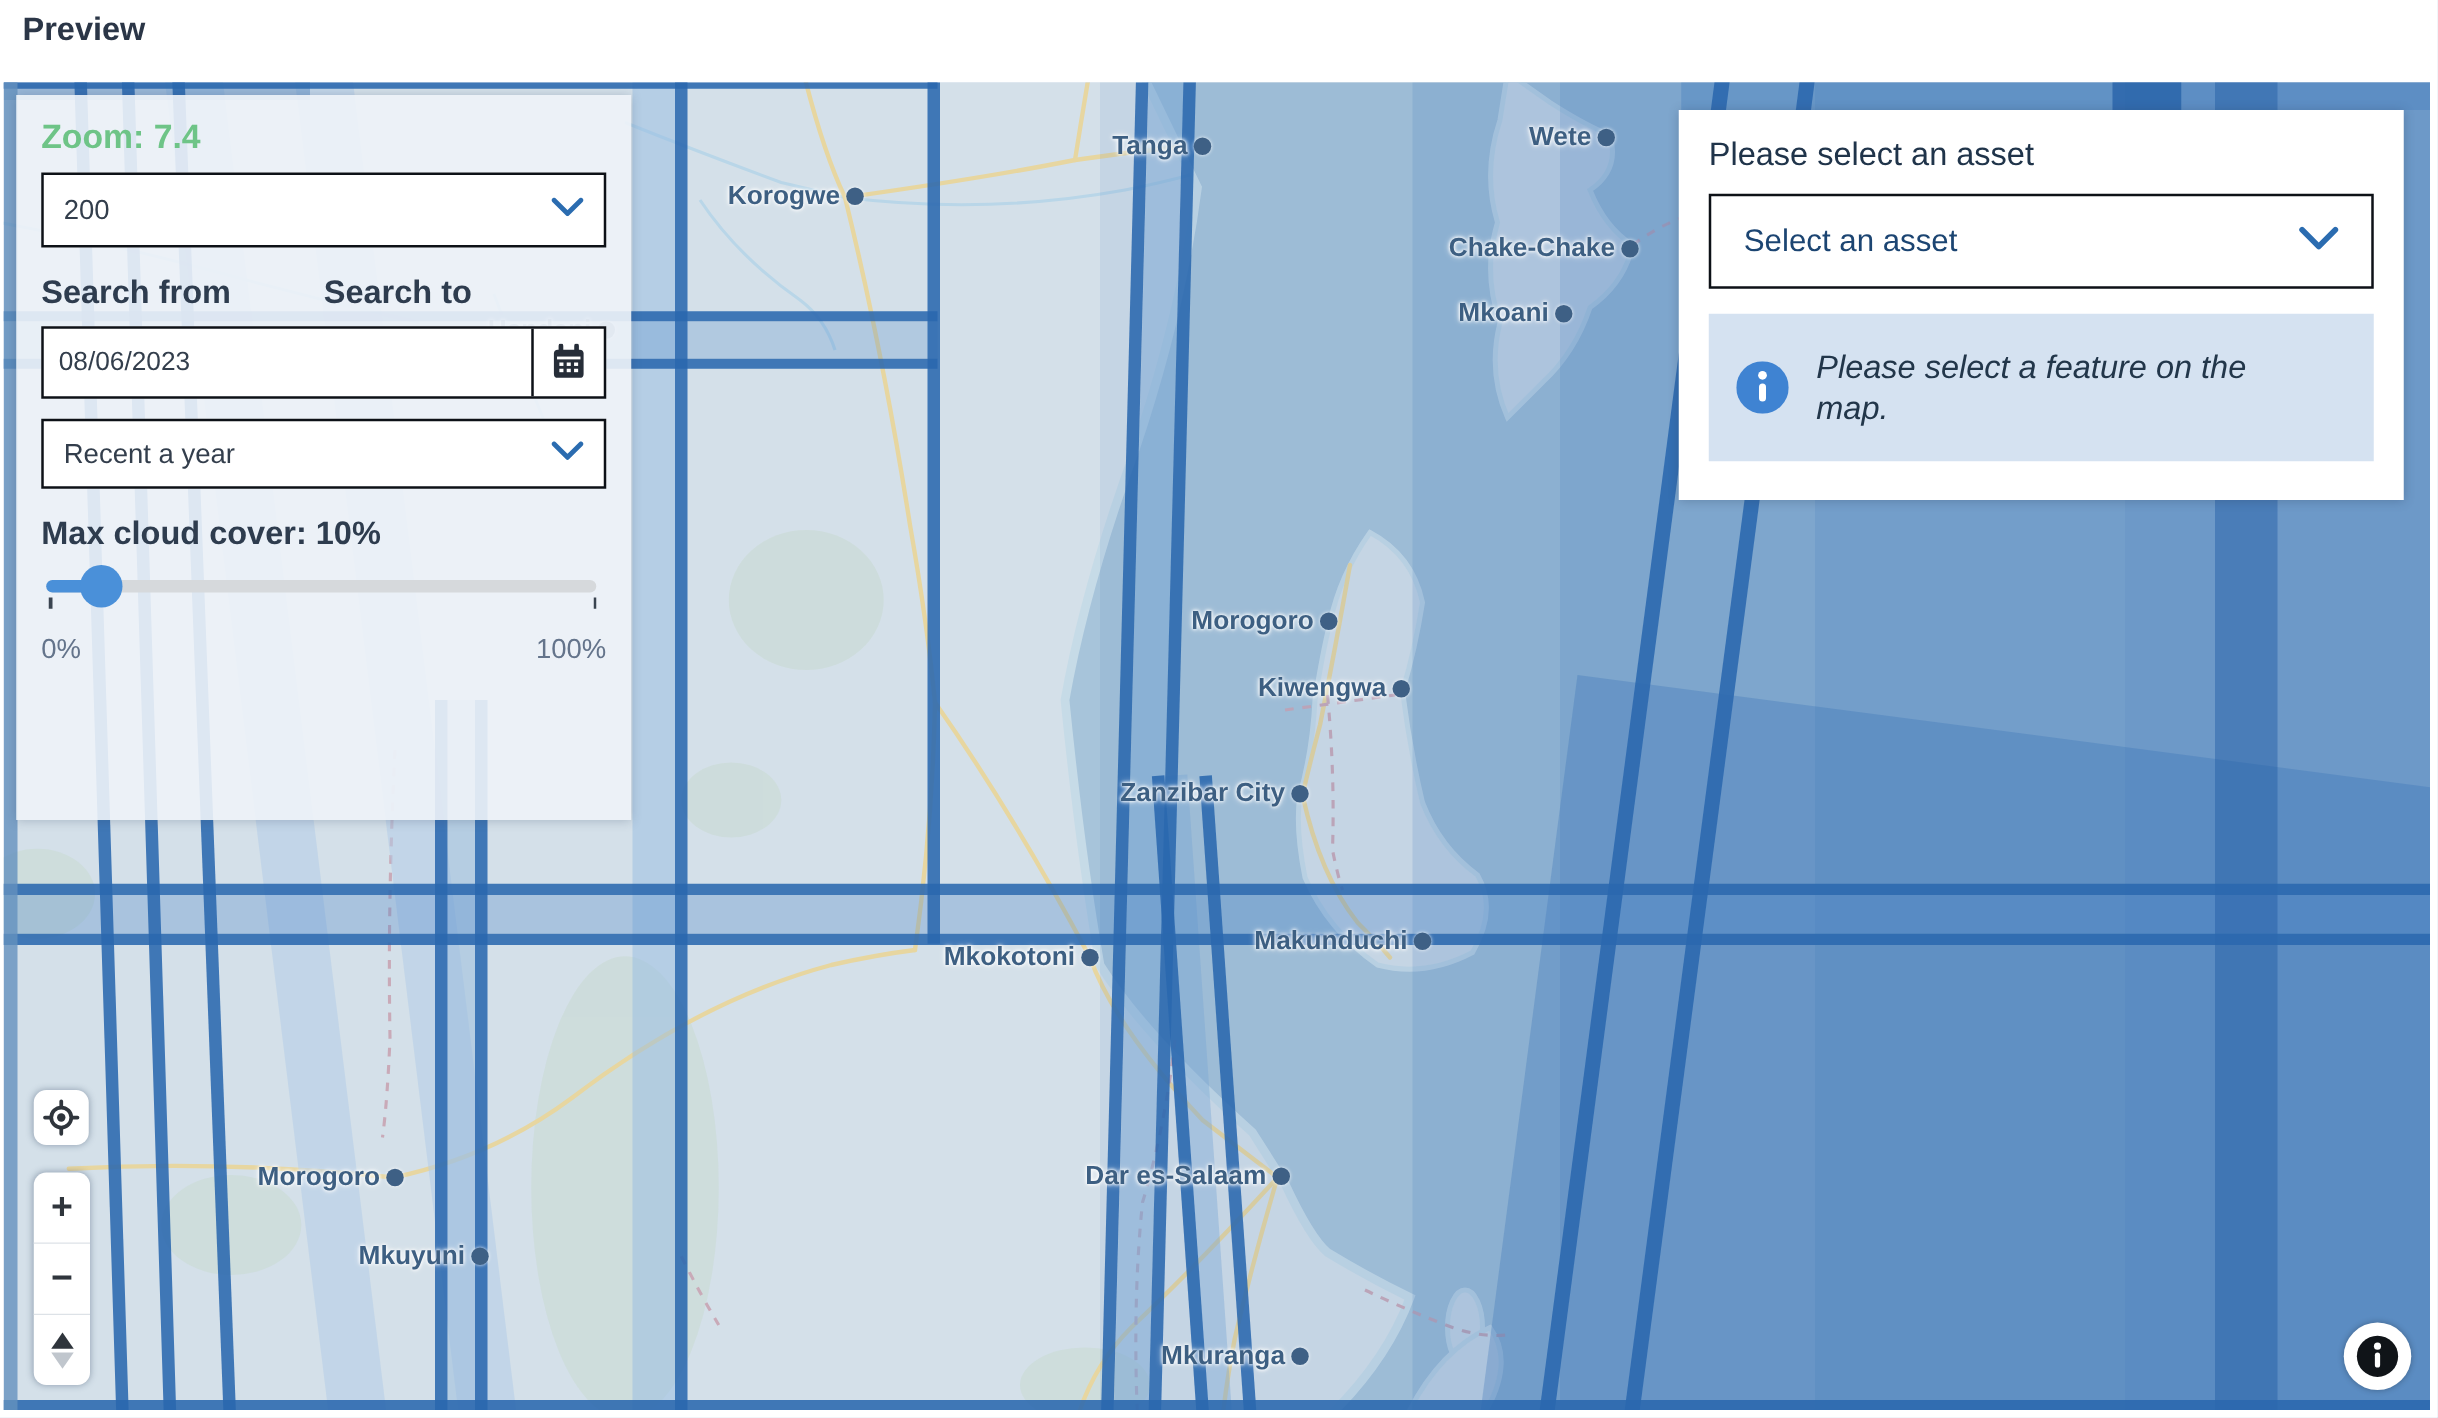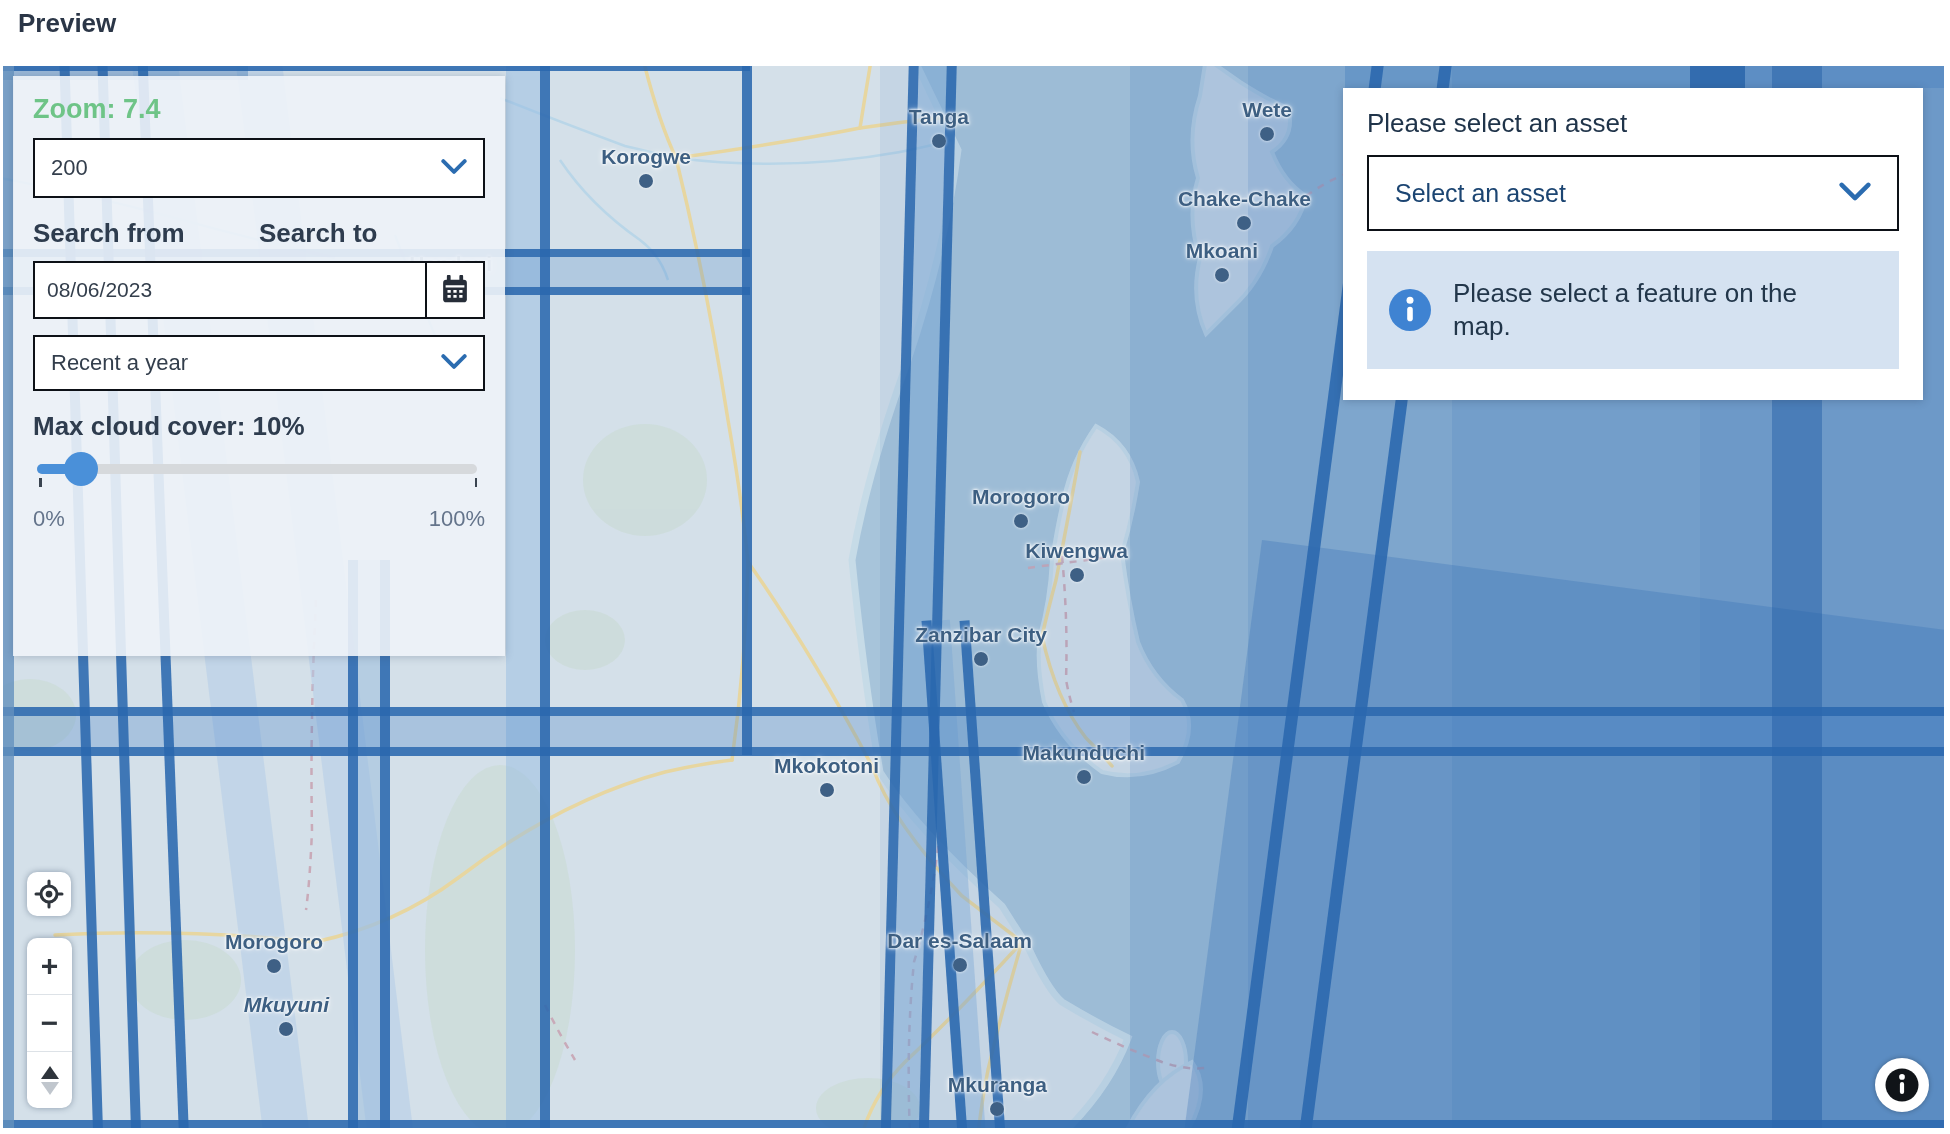--- a/index.html
+++ b/index.html
@@ -16,21 +16,21 @@
 
   
   .map{position:absolute; left:3px; top:66px; width:1941px; height:1062px; overflow:hidden; background:var(--land);}
   .world{position:absolute; left:-3px; top:-66px; width:1950px; height:1134px;}
   .world svg.base{position:absolute; left:0; top:0; z-index:1;}
   .ov{position:absolute;}
   .tint{z-index:5;}
   .dark{z-index:12; background:var(--stripe-dark); opacity:.88;}
   .darkfill{z-index:12;}
   .city-layer{position:absolute; inset:0; z-index:20; pointer-events:none;}
-  .city{position:absolute; display:flex; align-items:center; gap:5px; white-space:nowrap; z-index:20;flex-direction:column;}
+  .city{position:absolute; display:flex; align-items:center; gap:5px; white-space:nowrap; z-index:20;}
   .city-name{font-size:21px; font-weight:bold; color:var(--city-label);
     text-shadow:0 0 3px rgba(255,255,255,.95),0 0 3px rgba(255,255,255,.95),0 0 6px rgba(255,255,255,.8);}
   .city-dot{width:14px; height:14px; border-radius:50%; background:var(--city-dot); box-shadow:0 0 3px rgba(255,255,255,.9);}
   .city.under{z-index:8;}
   .city.faded{opacity:.55;}
 
   
   .filter-panel{position:absolute; left:13px; top:76px; width:492px; height:580px; z-index:100;
     background:rgba(238,243,248,.90); box-shadow:0 1px 8px rgba(40,60,90,.25); padding:14px 20px;}
   .zoom-label{font-size:27px; font-weight:bold; color:var(--accent-green); margin-top:4px;}
@@ -54,21 +54,21 @@
   .slider-labels{display:flex; justify-content:space-between; margin-top:22px; font-size:22px; color:var(--muted-text);}
 
   
   .asset-panel{position:absolute; left:1343px; top:88px; width:580px; height:312px; z-index:100;
     background:#fff; box-shadow:0 1px 8px rgba(40,60,90,.3); padding:18px 24px;}
   .asset-title{font-size:26px; color:#20344a; margin-top:2px;}
   .asset-select{margin-top:16px; height:76px; background:#fff; border:2.5px solid #0d1117; display:flex;
     align-items:center; justify-content:space-between; padding:0 26px; cursor:pointer;}
   .asset-select .val{font-size:25px; color:var(--select-text-blue);}
   .info-box{margin-top:20px; height:118px; background:var(--info-box-bg); display:flex; align-items:center;
-    padding:0 22px; gap:22px;}
+    padding:0 22px; gap:22px;font-style:italic;}
   .info-circle{width:42px; height:42px; flex:0 0 42px;}
   .info-text{font-size:26px; line-height:33px; color:#22364a; width:380px;}
 
   
   .ctl{position:absolute; z-index:60; background:#fff; border-radius:10px; box-shadow:0 0 6px rgba(30,50,80,.4);}
   .geolocate-btn{left:27px; top:872px; width:44px; height:44px; display:flex; align-items:center; justify-content:center; cursor:pointer;}
   .zoom-group{left:27px; top:938px; width:45px; height:170px; display:flex; flex-direction:column;}
   .zoom-group .zbtn{flex:1; display:flex; align-items:center; justify-content:center; cursor:pointer;
     font-size:30px; font-weight:bold; color:#2f353c;}
   .zoom-group .div{height:1.5px; background:#dde2e7;}
@@ -202,21 +202,21 @@
     <span class="city-dot"></span>
   </div>
         <div class="city" style="right: 918px; top: 929px;">
     <span class="city-name">Dar es-Salaam</span>
     <span class="city-dot"></span>
   </div>
         <div class="city" style="right: 1627px; top: 930px;">
     <span class="city-name">Morogoro</span>
     <span class="city-dot"></span>
   </div>
-        <div class="city" style="right: 1621px; top: 993px; font-style: italic;">
+        <div class="city" style="right: 1559px; top: 993px;">
     <span class="city-name">Mkuyuni</span>
     <span class="city-dot"></span>
   </div>
         <div class="city" style="right: 903px; top: 1073px;">
     <span class="city-name">Mkuranga</span>
     <span class="city-dot"></span>
   </div>
       </div>
 
     <div class="ov dark" style="left:76px;top:40px;width:10px;height:1100px;transform:rotate(-1.8deg)"></div>

